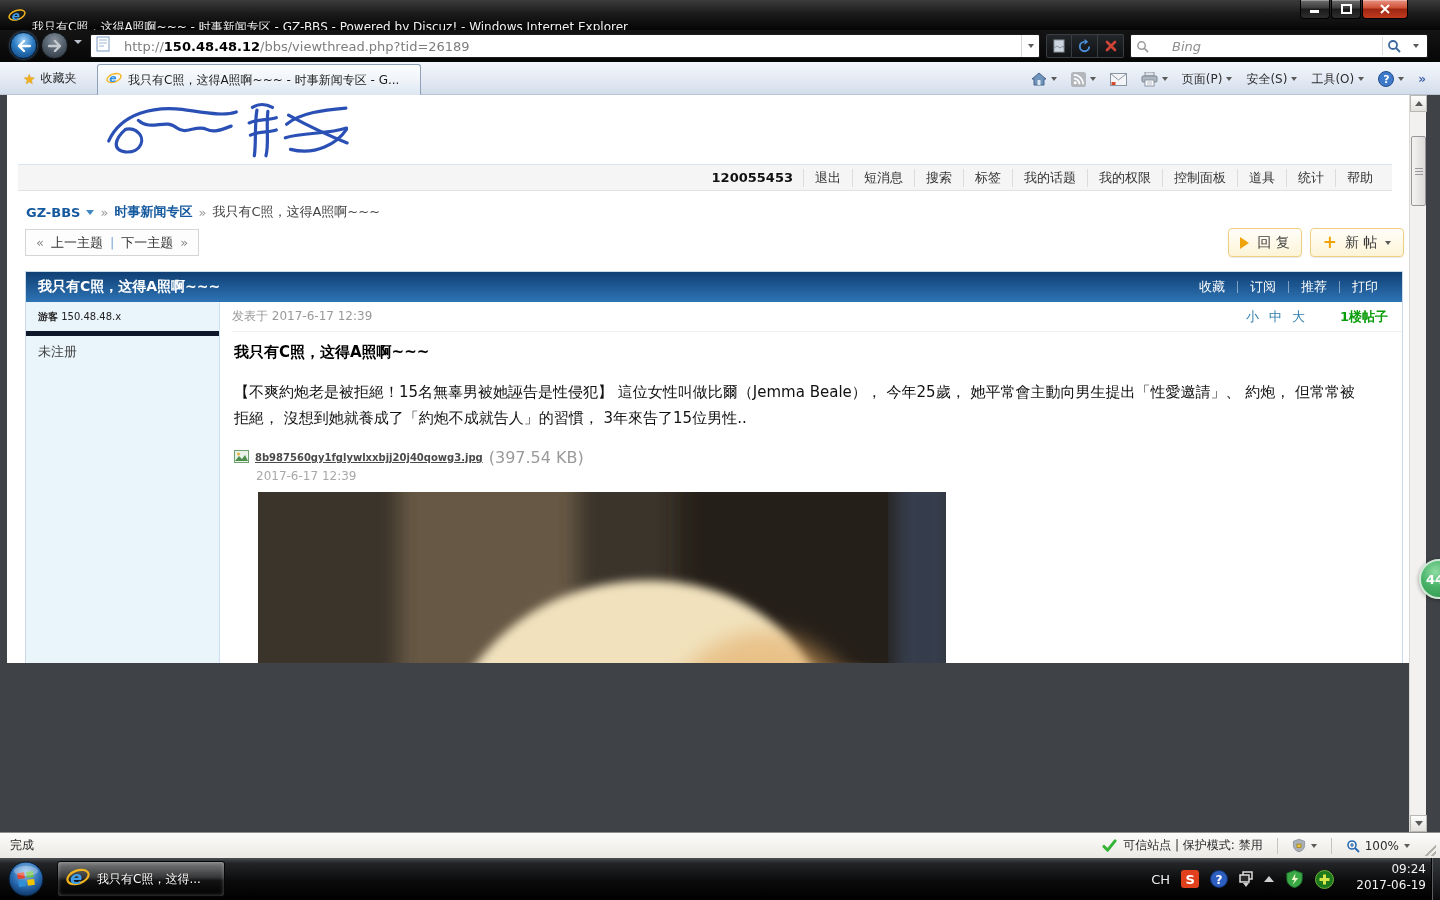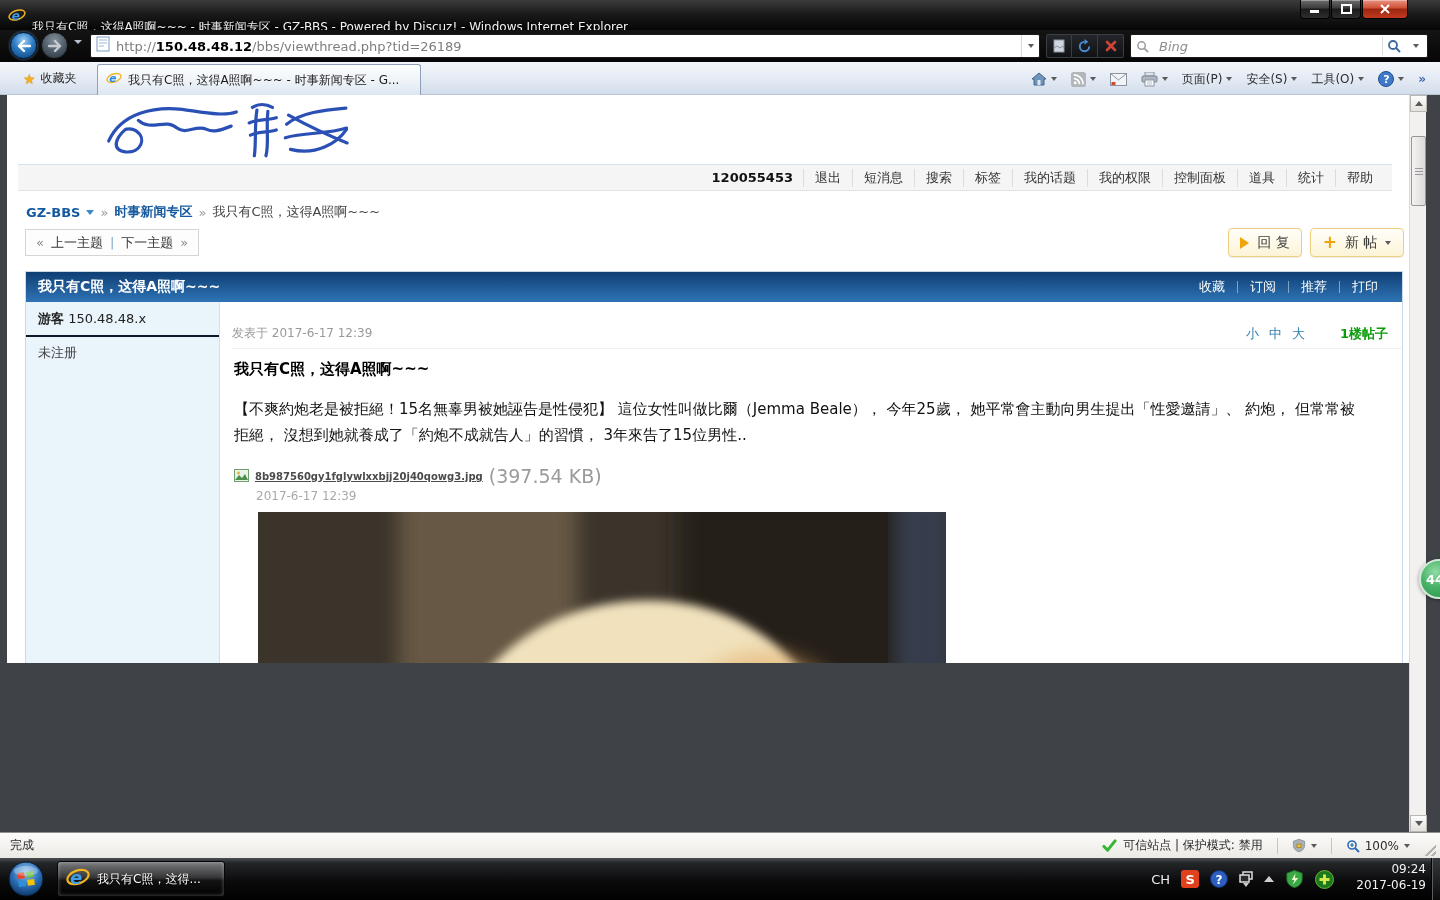--- a/index.html
+++ b/index.html
@@ -25,34 +25,34 @@
   .navcircle { position:absolute; top:2px; width:27px; height:27px; border-radius:50%;
     display:flex; align-items:center; justify-content:center; }
   .back { left:10px; background:radial-gradient(circle at 50% 30%,#9fd0f7 0%,#2e7cc4 45%,#0c3e77 100%);
     border:1px solid #06223f; box-shadow:0 0 3px rgba(120,180,240,.7); }
   .fwd  { left:41px; background:radial-gradient(circle at 50% 30%,#9aa7b4 0%,#5c6b79 50%,#2c3742 100%);
     border:1px solid #15191d; opacity:.85; }
   .navcaret { position:absolute; left:74px; top:14px; }
   .caret-d { width:0; height:0; border-left:4px solid transparent; border-right:4px solid transparent; border-top:4px solid #b9c2cc; }
   .caret-s { width:0; height:0; border-left:3px solid transparent; border-right:3px solid transparent; border-top:4px solid #5a5a5a; }
   .addrbar { position:absolute; left:90px; top:4px; width:950px; height:24px; background:#fff;
-    border:1px solid #1c1c1c; border-radius:2px; display:flex; align-items:center; }
+    border:1px solid #1c1c1c; border-radius:2px; display:flex; align-items:center;gap:8px; }
   .addrbar .doc { margin:0 6px 0 5px; }
   .urltext { font-size:13px; color:#7d7d7d; white-space:nowrap; overflow:hidden; flex:1; }
   .urltext b { color:#000; font-weight:bold; }
   .urltext .path { color:#7d7d7d; }
   .addr-caret { width:18px; height:22px; display:flex; align-items:center; justify-content:center; border-left:1px solid #d8d8d8; }
   .addr-tools { position:absolute; left:1046px; top:4px; height:24px; display:flex; }
   .addr-tools .cell { width:26px; height:24px; display:flex; align-items:center; justify-content:center;
     border:1px solid #3a3d42; border-left:none; background:linear-gradient(180deg,#23262a,#101214); }
   .addr-tools .cell:first-child { border-left:1px solid #3a3d42; border-radius:2px 0 0 2px; }
   .addr-tools .cell:last-child { border-radius:0 2px 2px 0; }
   .searchbox { position:absolute; left:1130px; top:4px; width:298px; height:24px; background:#fff;
     border:1px solid #1c1c1c; border-radius:2px; display:flex; align-items:center; }
-  .searchbox .hint { font-size:13px; font-style:italic; color:#8e8e8e; margin-left:6px; flex:1; }
+  .searchbox .hint { font-size:13px; font-style:italic; color:#8e8e8e; margin-left:19px; flex:1; }
   .searchbox .sep { width:1px; height:18px; background:#dcdcdc; }
   .sq { width:22px; display:flex; align-items:center; justify-content:center; }
 
   
   .tabsbar { position:absolute; left:0; top:62px; width:1440px; height:33px;
     background:linear-gradient(180deg,#f4f7fb 0%,#e3eaf4 55%,#d3ddeb 100%); border-bottom:1px solid #b9c4d2; }
   .favbtn { position:absolute; left:12px; top:4px; height:25px; padding:0 10px; display:flex; align-items:center; gap:5px;
     font-size:12px; color:#1e1e1e; border:1px solid transparent; border-radius:2px; }
   .star { color:#f2b01e; font-size:14px; text-shadow:0 0 1px #b97e08; }
   .tab { position:absolute; left:97px; top:2px; width:324px; height:31px;
@@ -98,36 +98,36 @@
   .phead { height:30px; background:linear-gradient(180deg,#0f3f74 0%,#1d5folk 0%,#2e74b5 100%);
     background:linear-gradient(180deg,#0f3f74 0%,#2e74b5 100%);
     display:flex; align-items:center; justify-content:space-between; padding:0 12px; }
   .phead .pt { color:#fff; font-weight:bold; font-size:14px; }
   .phead .plinks { display:flex; align-items:center; font-size:13px; color:#fff; }
   .phead .plinks span.l { padding:0 12px; cursor:pointer; }
   .phead .plinks span.d { width:1px; height:12px; background:rgba(255,255,255,.45); }
 
   .postrow { display:flex; height:531px; }
   .leftcol { width:194px; background:#eaf4fb; border-right:1px solid #cfe1f0; }
-  .leftcol .u { padding:8px 12px 7px 12px; border-bottom:2px solid #0f172a; font-size:13px; color:#222; }
+  .leftcol .u { padding:8px 12px 7px 12px; border-bottom:5px solid #0f172a; font-size:10px; color:#222; }
   .leftcol .u b { font-weight:bold; }
   .leftcol .reg { padding:7px 12px; font-size:13px; color:#444; }
-  .rightcol { flex:1; background:#fff; padding:17px 0 0 12px; }
+  .rightcol { flex:1; background:#fff; padding:0 0 0 12px; }
   .meta { height:30px; display:flex; align-items:center; justify-content:space-between;
     border-bottom:1px solid #f0f0f0; padding-right:14px; }
   .meta .when { font-size:12px; color:#999; }
   .meta .r { display:flex; align-items:center; gap:10px; font-size:13px; }
   .meta .fs { color:#2f7ead; cursor:pointer; }
   .meta .floor { color:#0a9d0a; font-weight:bold; margin-left:25px; cursor:pointer; }
   .ptitle { margin:11px 0 0 2px; font-size:15px; font-weight:bold; color:#000; }
   .pbody { margin:17px 0 0 2px; width:1128px; font-size:15px; line-height:26px; color:#111; }
   .attlabel { margin:18px 0 0 8px; font-size:14px; font-weight:bold; color:#333; }
   .attrow { margin:17px 0 0 2px; display:flex; align-items:center; gap:6px; }
   .attrow .fn { font-size:10px; font-weight:bold; color:#4a4a4a; cursor:pointer;text-decoration:underline; }
-  .attrow .sz { font-size:19px; color:#9a9a9a; }
+  .attrow .sz { font-size:16px; color:#9a9a9a; }
   .attdate { margin:2px 0 0 24px; font-size:12px; color:#a8a8a8; }
   .photo { margin:9px 0 0 26px; width:688px; height:330px; overflow:hidden; background:#3b342b; }
 
   
   .vscroll { position:absolute; left:1409px; top:95px; width:17px; height:737px; background:#f2f1ef; border-left:1px solid #dcdad6; }
   .sbtn { position:absolute; left:0; width:17px; height:17px; background:linear-gradient(180deg,#fdfdfd,#e3e1dd);
     border:1px solid #b9b7b2; display:flex; align-items:center; justify-content:center; }
   .sbtn.up { top:0; } .sbtn.down { bottom:0; }
   .tri-u { width:0;height:0;border-left:4px solid transparent;border-right:4px solid transparent;border-bottom:5px solid #5a5a5a; }
   .tri-dn { width:0;height:0;border-left:4px solid transparent;border-right:4px solid transparent;border-top:5px solid #5a5a5a; }

